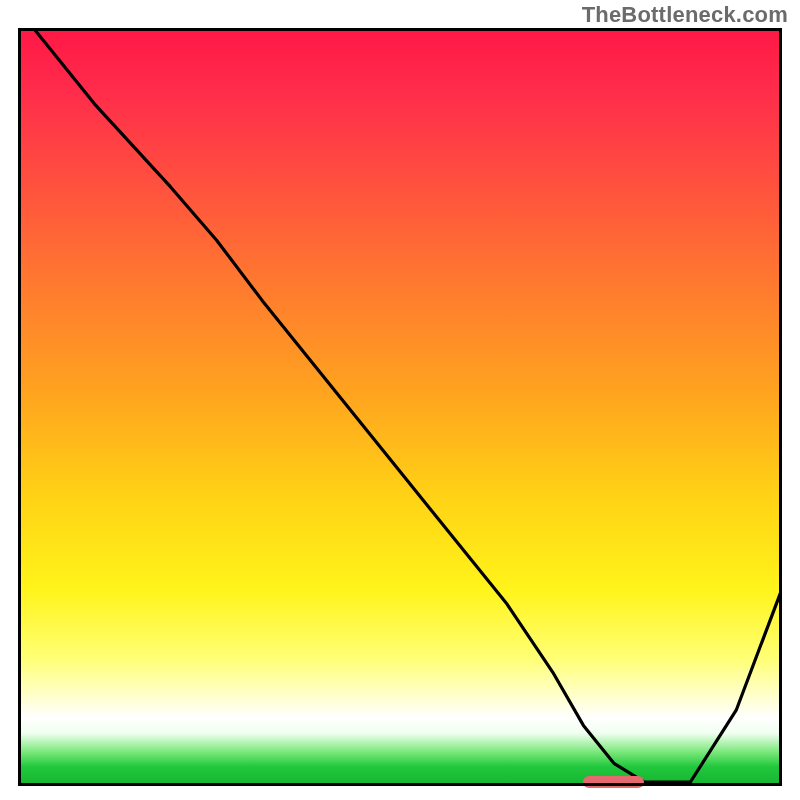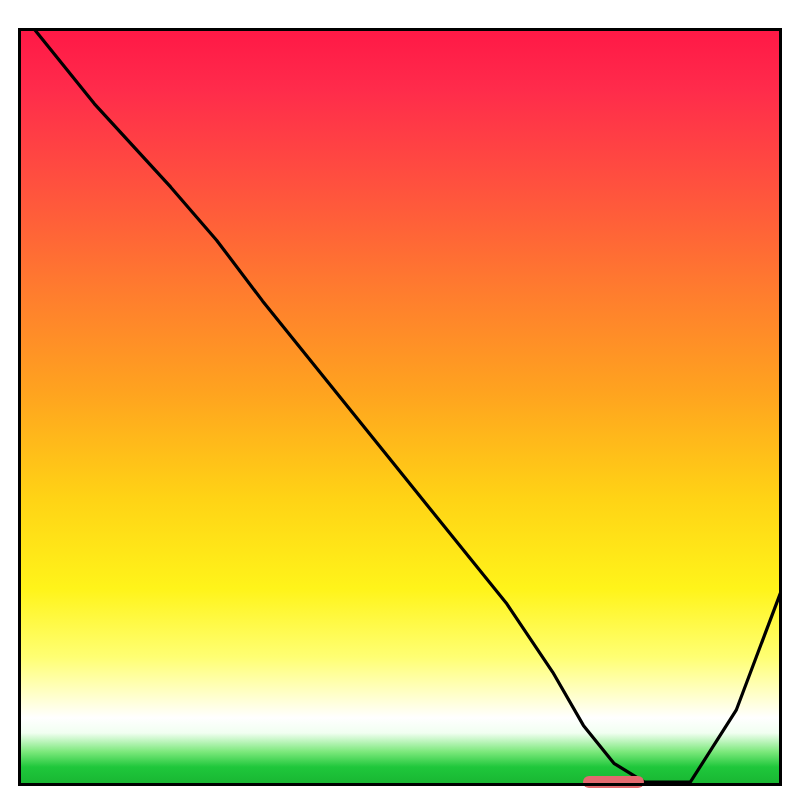--- a/index.html
+++ b/index.html
@@ -65,20 +65,21 @@
     height: 12px;
     border-radius: 6px;
     background: #e46a6f;
     pointer-events: none;
   }
 </style>
 </head>
 <body>
 
 <div class="frame">
+  <div class="watermark">TheBottleneck.com</div>
 
   <div class="plot">
     <div class="gradient"></div>
 
     <svg class="curve" viewBox="0 0 764 758" preserveAspectRatio="none">
       <path fill="none" stroke-width="3.2" stroke-linecap="round" stroke-linejoin="round" d="M15.3 0.0 L76.4 75.8 L152.8 159.2 L198.6 212.2 L244.5 272.9 L305.6 348.7 L366.7 424.5 L427.8 500.3 L489.0 576.1 L534.8 644.3 L565.4 697.4 L595.9 735.3 L626.5 754.2 L672.3 754.2 L718.2 682.2 L764.0 560.9" stroke="#000000"></path>
     </svg>
 
     <div class="marker" style="left: 565.36px; width: 61.12px; top: 748.21px; background: rgb(228, 106, 111);"></div>
 

